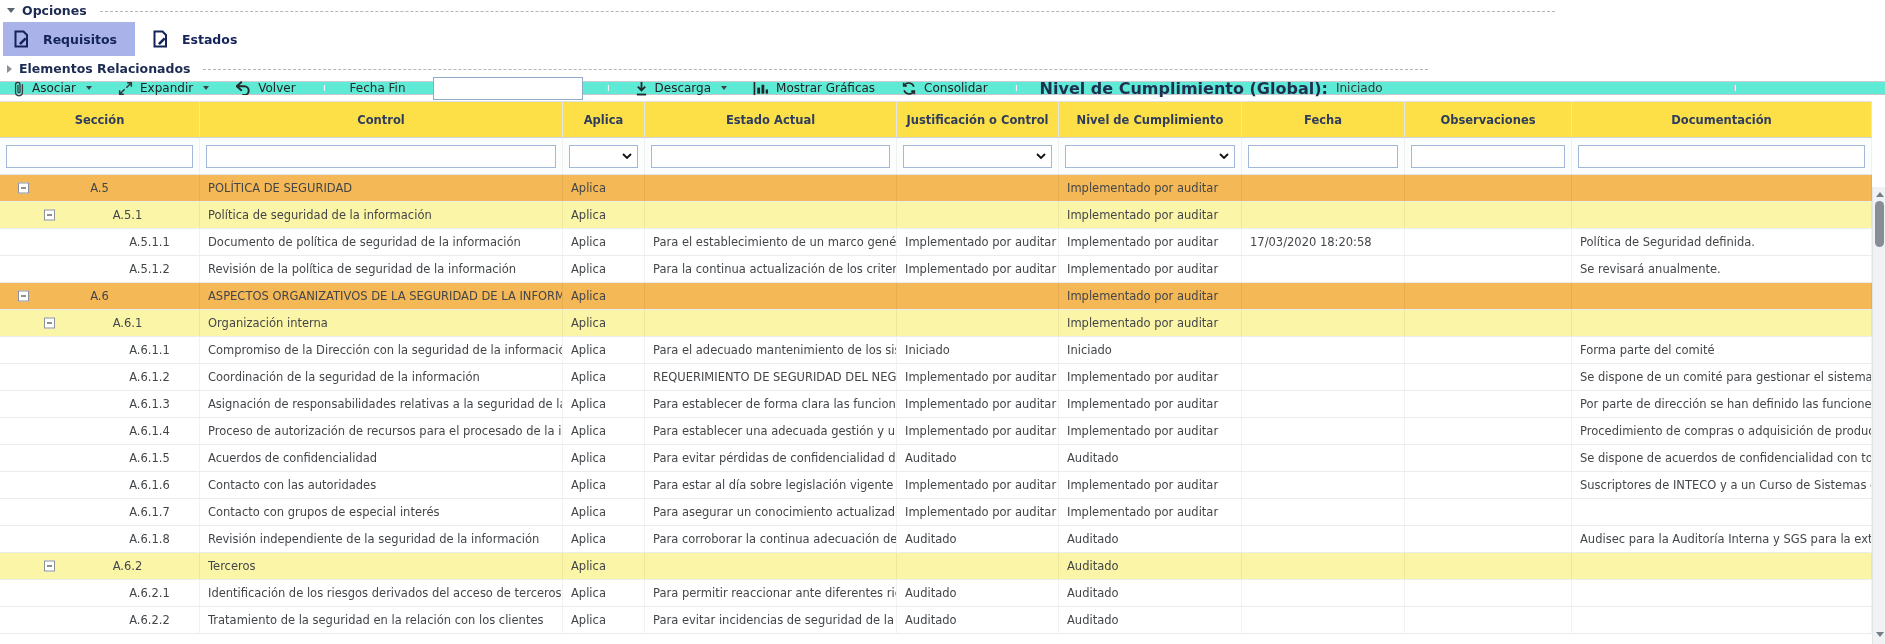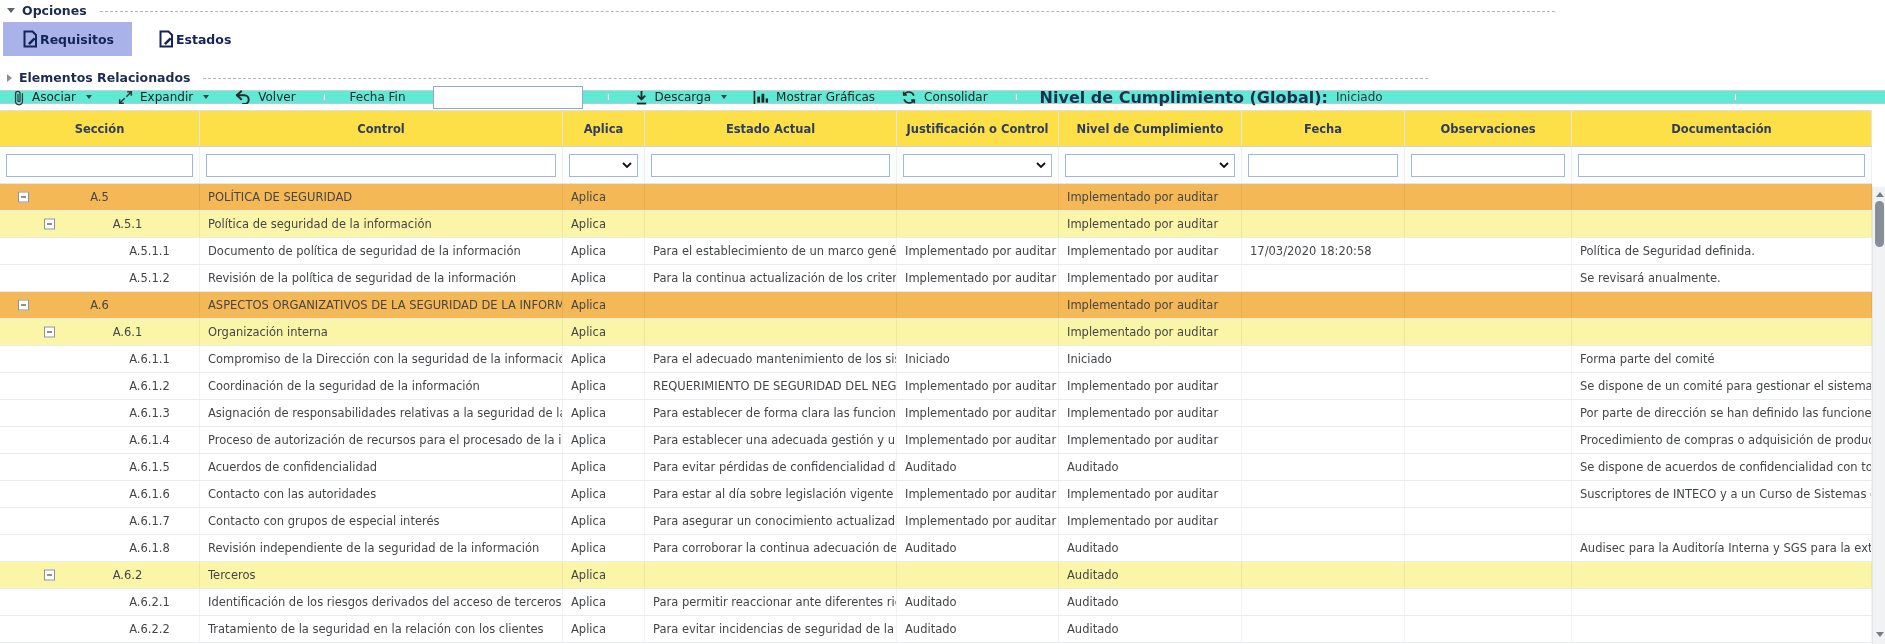--- a/index.html
+++ b/index.html
@@ -2,31 +2,31 @@
 <html><head>
 <meta charset="utf-8">
 <style>
   * { box-sizing: border-box; margin: 0; padding: 0; }
   html,body { width:1885px; height:644px; overflow:hidden; background:#fff;
     font-family:"DejaVu Sans","Liberation Sans",sans-serif; }
 
   
   .panel-header { display:flex; align-items:center; gap:7px; padding-left:7px; height:17px; }
   .panel-header.opciones { margin-top:2px; }
-  .panel-header.related  { margin-top:13px; }
+  .panel-header.related  { margin-top:4px; }
   .panel-title { font-size:12.5px; font-weight:bold; color:#1d2b52; white-space:nowrap; }
   .tri-down { width:0; height:0; border-left:4px solid transparent; border-right:4px solid transparent; border-top:5px solid #5a6470; }
   .tri-right { width:0; height:0; border-top:4px solid transparent; border-bottom:4px solid transparent; border-left:5px solid #8a9096; }
   .dash-line { border-top:1px dashed #aeb6bf; height:0; margin-left:6px; margin-top:1px; }
   .dash-line.op  { width:1455px; }
   .dash-line.rel { width:1225px; }
 
   
   .tabs-row { display:flex; gap:7px; margin-top:3px; padding-left:3px; height:34px; }
-  .tab { display:flex; align-items:center; gap:2px; padding:0 18px 0 19px;
+  .tab { display:flex; align-items:center; gap:14px; padding:0 18px 0 10px;
          font-size:12.5px; font-weight:bold; color:#14235a; }
   .tab.selected { background:#A9B2E9; }
   .tab svg { display:block; }
 
   
   .toolbar { margin-top:4px; height:14px; background:#5eead4;
     border-top:1px solid #c9ced3; border-bottom:1px solid #c2c7cc;
     display:flex; align-items:center; padding:0 10px; gap:20px;
     font-size:12px; color:#222527; }
   .tbtn { display:flex; align-items:center; gap:7px; padding:0 3px; white-space:nowrap; }

